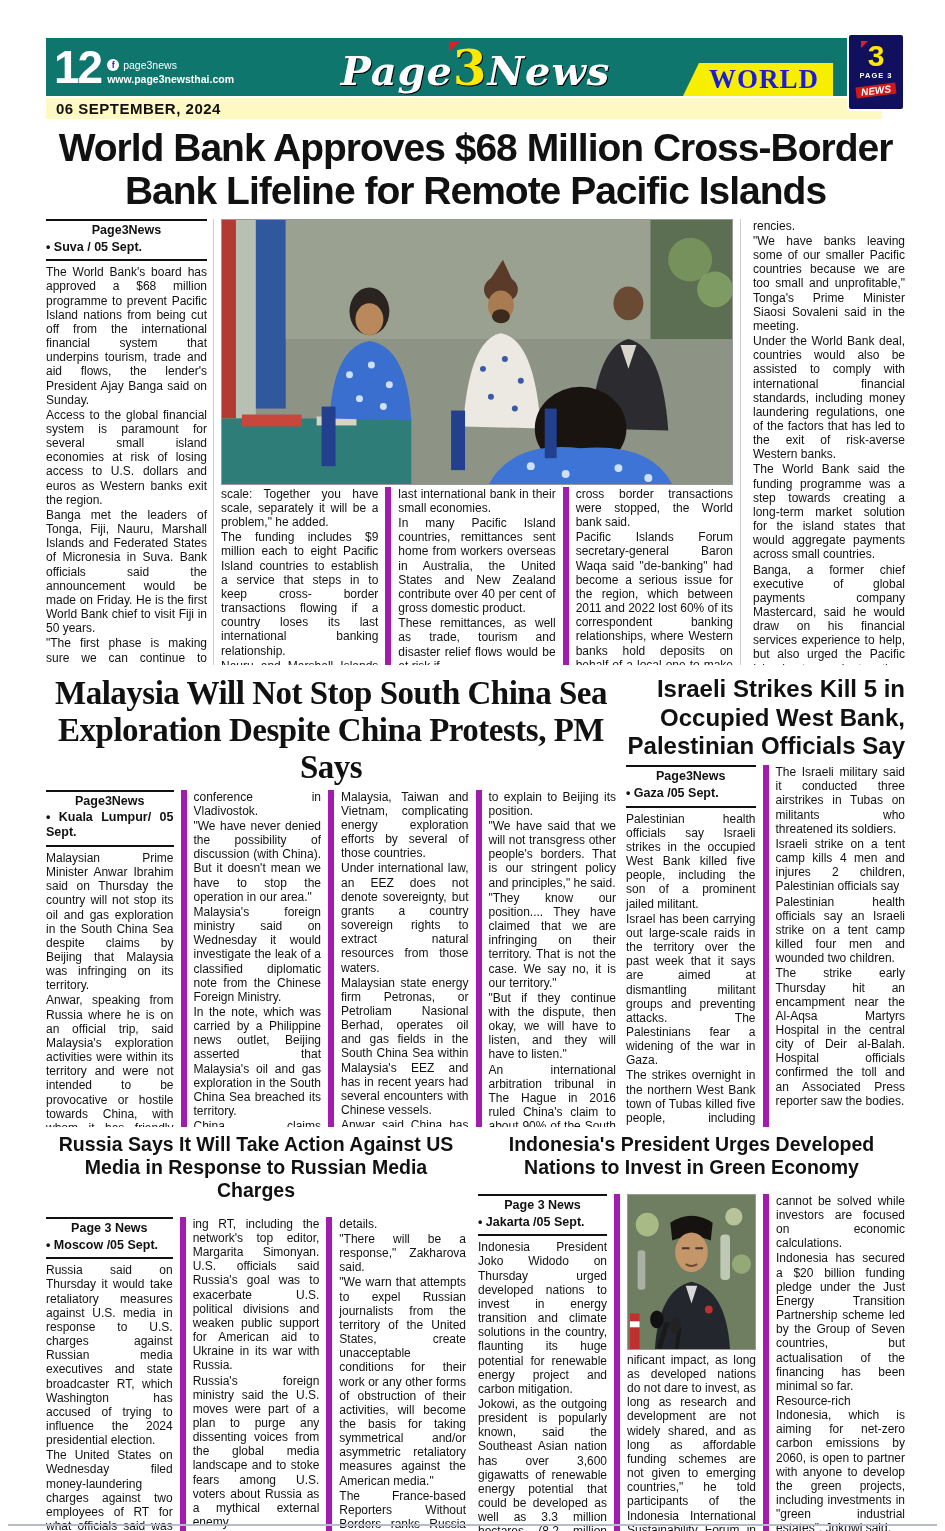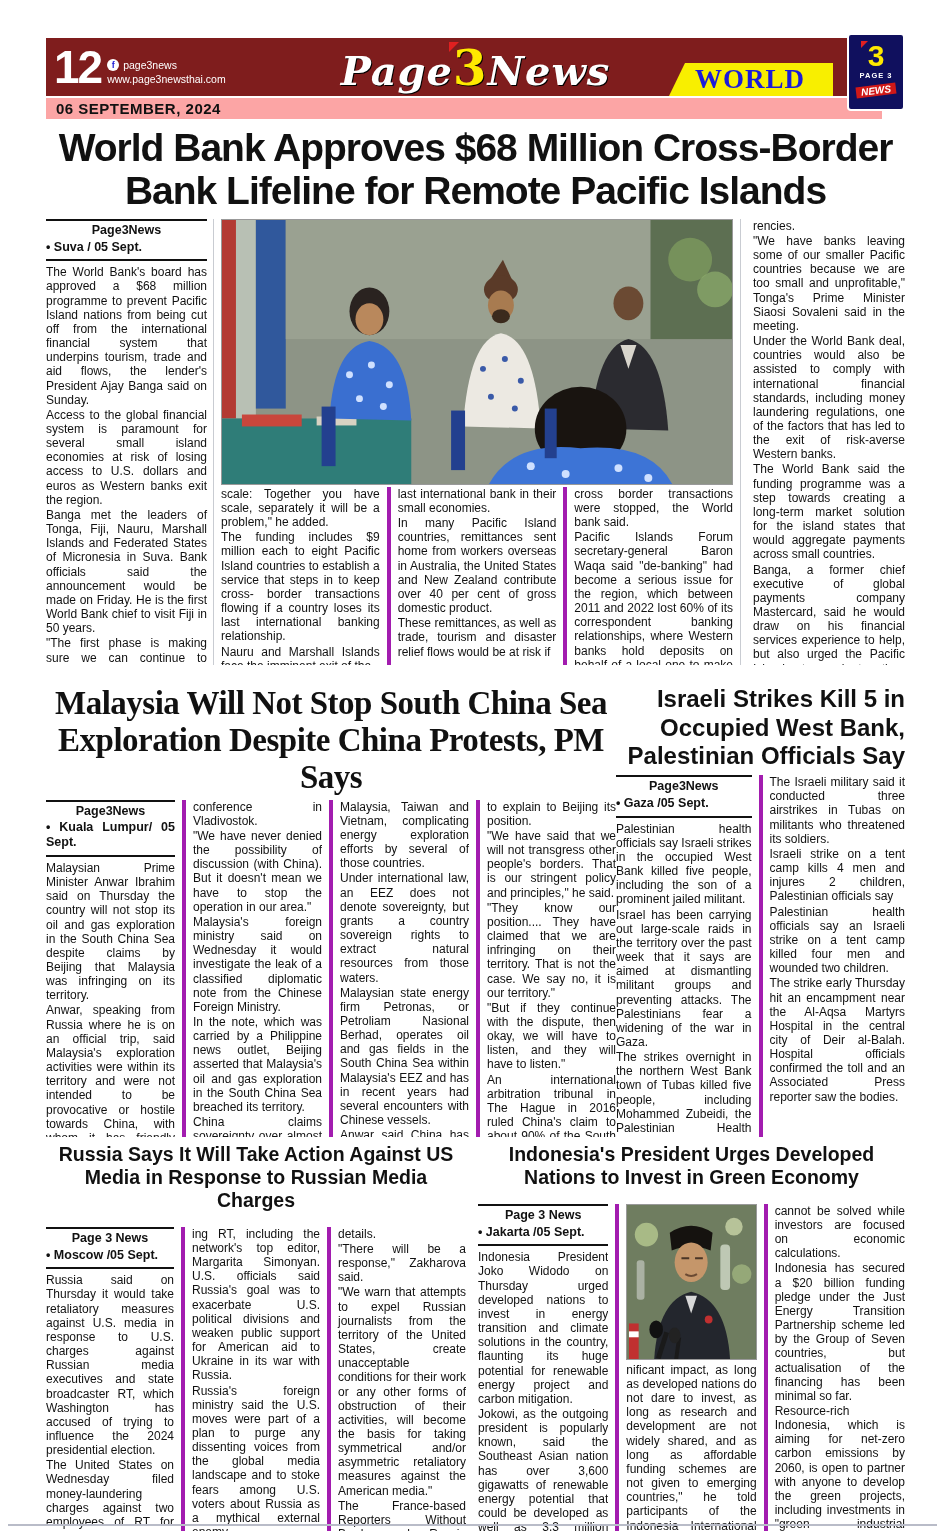--- a/index.html
+++ b/index.html
@@ -1,63 +1,63 @@
 <!DOCTYPE html>
 <html><head>
 <meta charset="utf-8">
 <style>
   * { margin:0; padding:0; box-sizing:border-box; }
   html,body { background:#ffffff; }
   body { width:945px; height:1531px; font-family:"Liberation Sans", sans-serif; color:#111; position:relative; }
   .sheet { position:absolute; left:0; top:0; width:945px; height:1531px; background:#fff; padding:38px 40px 0 46px; overflow:hidden; }
 
   
-  .masthead-band { position:relative; height:58px; background:#7f1d1d; display:flex; align-items:center; }
+  .masthead-band { position:relative; height:58px; background:#0f766e; display:flex; align-items:center; }
   .pageno { color:#fff; font-weight:800; font-size:46px; line-height:52px; padding:0 6px 0 8px; letter-spacing:-2px; }
   .site-info { color:#fff; font-size:10.5px; line-height:1.35; margin-top:10px; }
   .site-info .row1 { display:flex; align-items:center; gap:4px; }
   .soc { display:inline-block; width:12px; height:12px; border-radius:50%; background:#fff; color:#1c1cd8; font-weight:800; font-size:9px; text-align:center; line-height:12px; }
-  .site-url { font-weight:400; }
+  .site-url { font-weight:700; }
   .masthead { position:absolute; left:0; right:0; text-align:center; top:2px; font-family:"DejaVu Serif", serif; font-style:italic; font-weight:800; font-size:40px; color:#fff; letter-spacing:1px; text-shadow:1px 1px 0 #000; }
   .masthead .three { color:#ffe900; font-size:48px; font-style:normal; position:relative; }
   .masthead .three::before { content:""; position:absolute; left:-4px; top:2px; border-left:10px solid #e02020; border-bottom:10px solid transparent; }
-  .world-tag { position:absolute; right:72px; bottom:0; background:#f8ef00; color:#1c1cd8; font-family:"Liberation Serif", serif; font-weight:800; font-size:27px; padding:1px 28px 1px 26px; clip-path:polygon(16px 0,100% 0,100% 100%,0 100%); letter-spacing:1px; }
+  .world-tag { position:absolute; right:72px; bottom:0; background:#f8ef00; color:#1c1cd8; font-family:"Liberation Serif", serif; font-weight:800; font-size:27px; padding:1px 14px 1px 26px; clip-path:polygon(16px 0,100% 0,100% 100%,0 100%); letter-spacing:1px; }
   .logo-box { position:absolute; right:0; top:-5px; width:58px; height:78px; background:#10105e; border:2px solid #fff; border-radius:4px; z-index:3; text-align:center; color:#fff; }
   .logo-box .l3 { color:#ffe900; font-weight:800; font-size:30px; line-height:30px; margin-top:6px; position:relative; }
   .logo-box .l3::before { content:""; position:absolute; left:12px; top:0; border-left:7px solid #e02020; border-bottom:7px solid transparent; }
   .logo-box .lp { font-size:7.5px; font-weight:700; letter-spacing:1px; }
   .logo-box .ln { display:inline-block; background:#d01818; color:#fff; font-weight:800; font-size:10px; font-style:italic; padding:0 5px; transform:rotate(-7deg); margin-top:3px; }
-  .date-strip { background:#fca5a5; border-top:2px solid #fff; font-weight:800; font-size:15px; padding:2px 0 2px 10px; letter-spacing:0.5px; width:836px; }
+  .date-strip { background:#fef9c3; border-top:2px solid #fff; font-weight:800; font-size:15px; padding:2px 0 2px 10px; letter-spacing:0.5px; width:836px; }
 
   
   .headline-main { font-size:39px; font-weight:700; text-align:center; line-height:1.1; letter-spacing:-1px; margin:8px 0 6px; }
   .headline-serif { font-family:"Liberation Serif", serif; font-size:33px; font-weight:800; text-align:center; line-height:1.12; margin-bottom:4px; letter-spacing:-0.5px; }
   .headline-sans-md { font-size:24px; font-weight:800; text-align:right; line-height:1.2; margin-bottom:4px; }
   .headline-sans-sm { font-size:19.5px; font-weight:800; text-align:center; line-height:1.18; margin-bottom:15px; }
 
   
   .byline { font-size:12.5px; font-weight:700; margin-bottom:4px; }
   .byline .rule { border-top:2px solid #111; }
   .byline .src { text-align:center; padding:2px 0 1px; }
   .byline .loc { padding:1px 0 5px; }
 
   
   .cols { display:flex; }
   .col { flex:1; font-size:12px; line-height:1.18; text-align:justify; overflow:hidden; }
-  .col + .col { border-left:4px solid #a21caf; margin-left:7px; padding-left:7px; }
+  .col + .col { border-left:6px solid #a21caf; margin-left:7px; padding-left:7px; }
   .para { margin:0 0 1px; }
 
   
   .a1 { display:grid; grid-template-columns:168px 512px 1fr; column-gap:7px; height:446px; overflow:hidden; }
   .a1 .side { border-right:1px solid #c9ccd2; padding-right:6px; }
   .a1 .side-r { border-left:1px solid #c9ccd2; padding-left:12px; }
   .photo-main { width:100%; height:266px; display:block; border:1px solid #999; background:#8a9183; }
   .a1-mid-cols { height:178px; margin-top:2px; }
 
-  .row2 { display:grid; grid-template-columns:570px 1fr; column-gap:0; height:452px; overflow:hidden; margin-top:20px; }
+  .row2 { display:grid; grid-template-columns:570px 1fr; column-gap:10px; height:452px; overflow:hidden; margin-top:10px; }
   .row3 { display:grid; grid-template-columns:420px 1fr; column-gap:12px; height:408px; overflow:hidden; margin-top:6px; }
   .art { overflow:hidden; height:100%; display:flex; flex-direction:column; }
   .art .cols { flex:1; overflow:hidden; }
   .photo-sm { width:100%; height:156px; display:block; border:1px solid #999; background:#6a7a5f; margin-bottom:3px; }
 
   .bottom-rule { position:absolute; left:8px; right:8px; bottom:5px; border-top:2px solid #b9bcc8; }
 </style>
 </head>
 <body>
 

